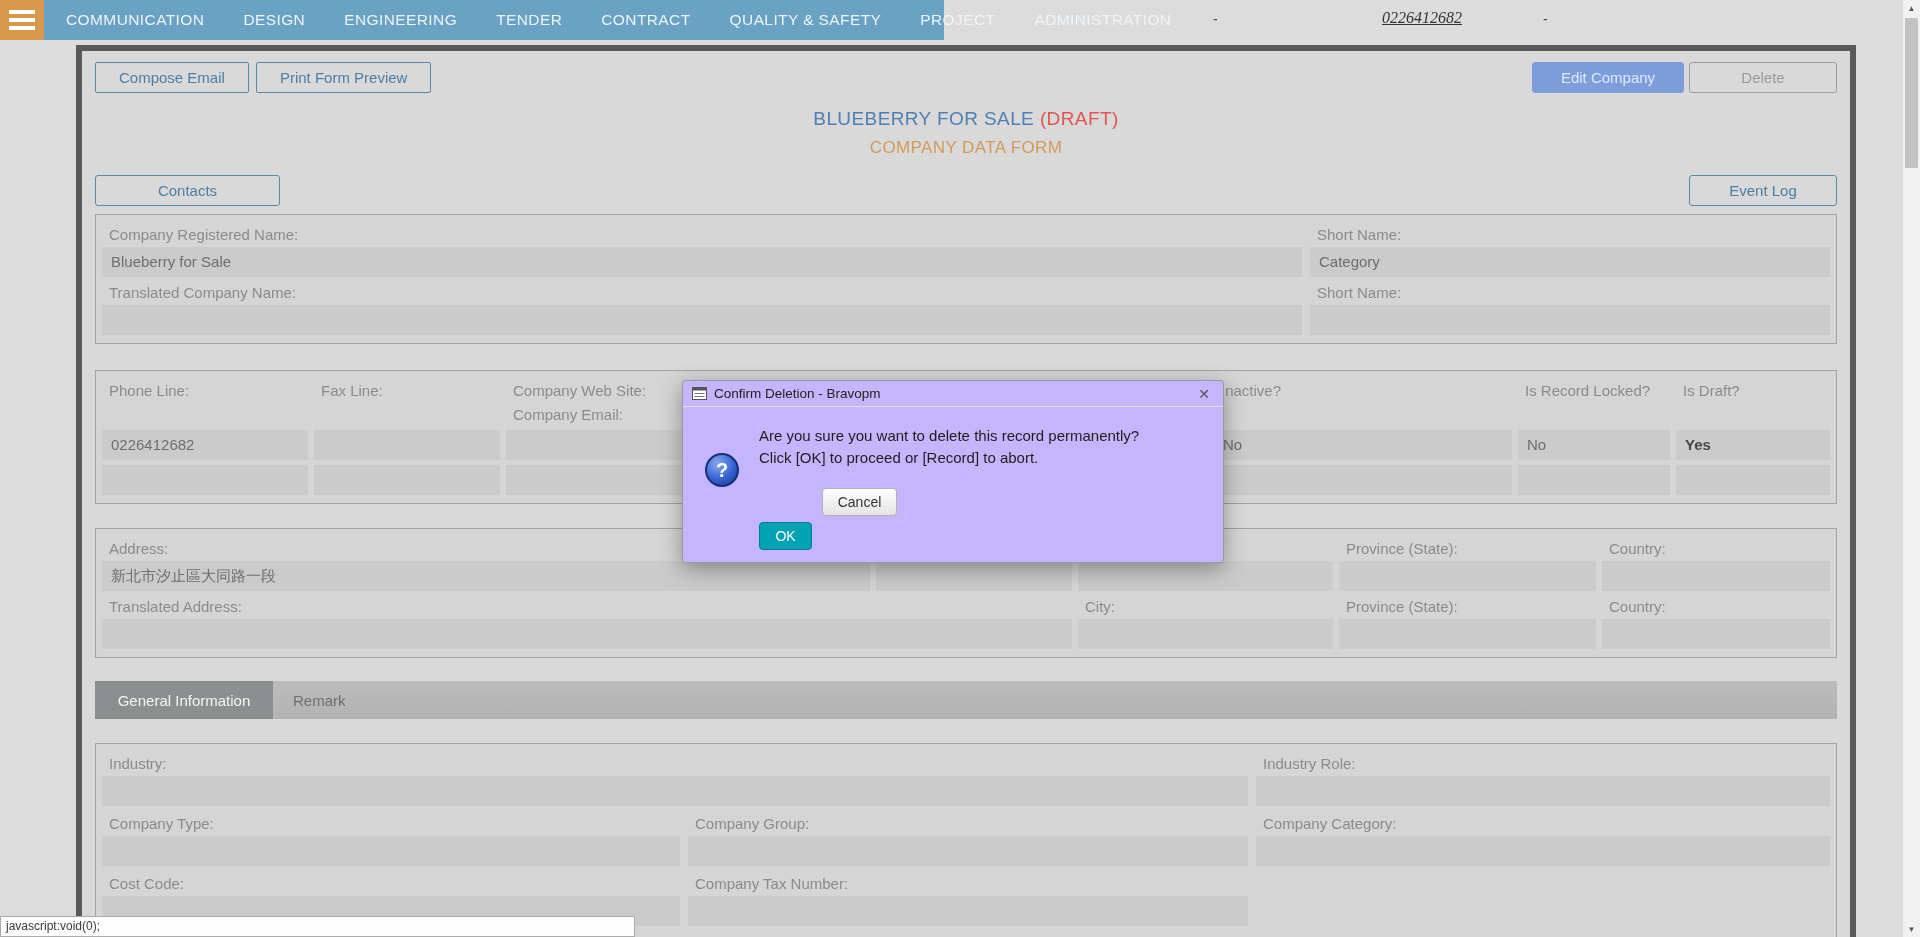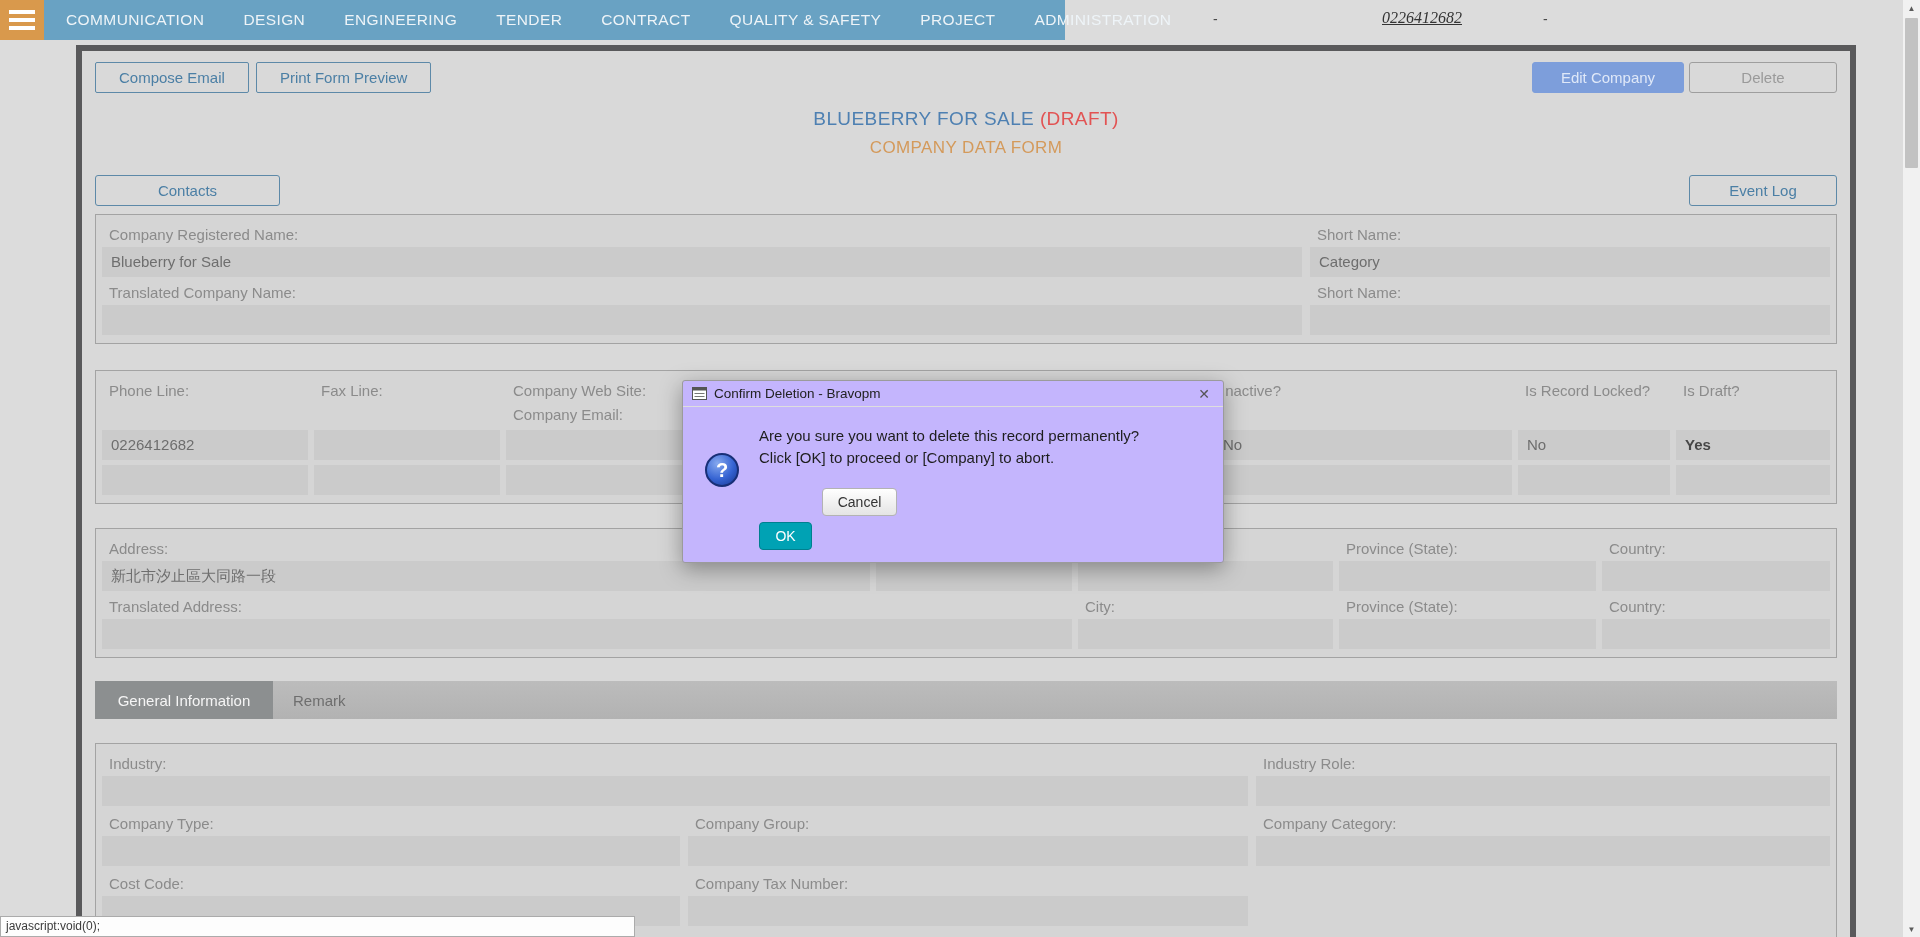--- a/index.html
+++ b/index.html
@@ -4,21 +4,21 @@
 <style>
   * { margin:0; padding:0; box-sizing:border-box; }
   html,body { width:1920px; height:937px; overflow:hidden; }
   body { font-family:"Liberation Sans", sans-serif; background:#dcdcdc; position:relative; }
 
   
   .topbar { position:absolute; top:0; left:0; width:1920px; height:40px; background:#dcdcdc; z-index:10; }
   .hamburger { position:absolute; left:0; top:0; width:44px; height:40px; background:#d9994c; cursor:pointer;
                display:flex; flex-direction:column; justify-content:center; align-items:center; gap:4px; }
   .hamburger .bar { width:26px; height:4px; background:#ffffff; }
-  .mainnav { position:absolute; left:44px; top:0; width:1021px; height:40px; background:#69a2c3;
+  .mainnav { position:absolute; left:44px; top:0; width:900px; height:40px; background:#69a2c3;
              display:flex; align-items:center; gap:39px; padding-left:22px; }
   .navitem { color:#eef4f8; font-size:15.5px; letter-spacing:.4px; text-decoration:none; cursor:pointer; white-space:nowrap; }
   .tr-dash1 { position:absolute; left:1213px; top:11px; color:#4a4a4a; font-size:14px; }
   .tr-phone { position:absolute; left:1382px; top:9px; font-family:"Liberation Serif", serif; font-style:italic;
               text-decoration:underline; color:#333; font-size:16px; cursor:pointer; }
   .tr-dash2 { position:absolute; left:1543px; top:11px; color:#4a4a4a; font-size:14px; }
 
   
   .frame { position:absolute; left:76px; top:45px; width:1780px; height:892px; background:#d9d9d9;
            border:6px solid #59595b; border-bottom:none; padding:0 13px; overflow:hidden; }
@@ -278,21 +278,21 @@
       <rect x="0.5" y="0.5" width="14" height="3" fill="#555555"></rect>
       <line x1="2.5" y1="6.5" x2="12.5" y2="6.5" stroke="#777777"></line>
       <line x1="2.5" y1="9.5" x2="12.5" y2="9.5" stroke="#777777"></line>
     </svg>
     <span class="modal-title">Confirm Deletion - Bravopm</span>
     <span class="modal-close">✕</span>
   </div>
   <div class="modal-body">
     <div class="q-icon">?</div>
     <div class="msg">Are you sure you want to delete this record permanently?</div>
-    <div class="msg">Click [OK] to proceed or [Company] to abort.</div>
+    <div class="msg">Click [OK] to proceed or [Record] to abort.</div>
     <div class="modal-btns">
       <div class="btn-ok">OK</div>
       <div class="btn-cancel">Cancel</div>
     </div>
   </div>
 </div>
 
 <div class="scrollbar">
   <div class="sb-arrow up">▲</div>
   <div class="sb-thumb"></div>

